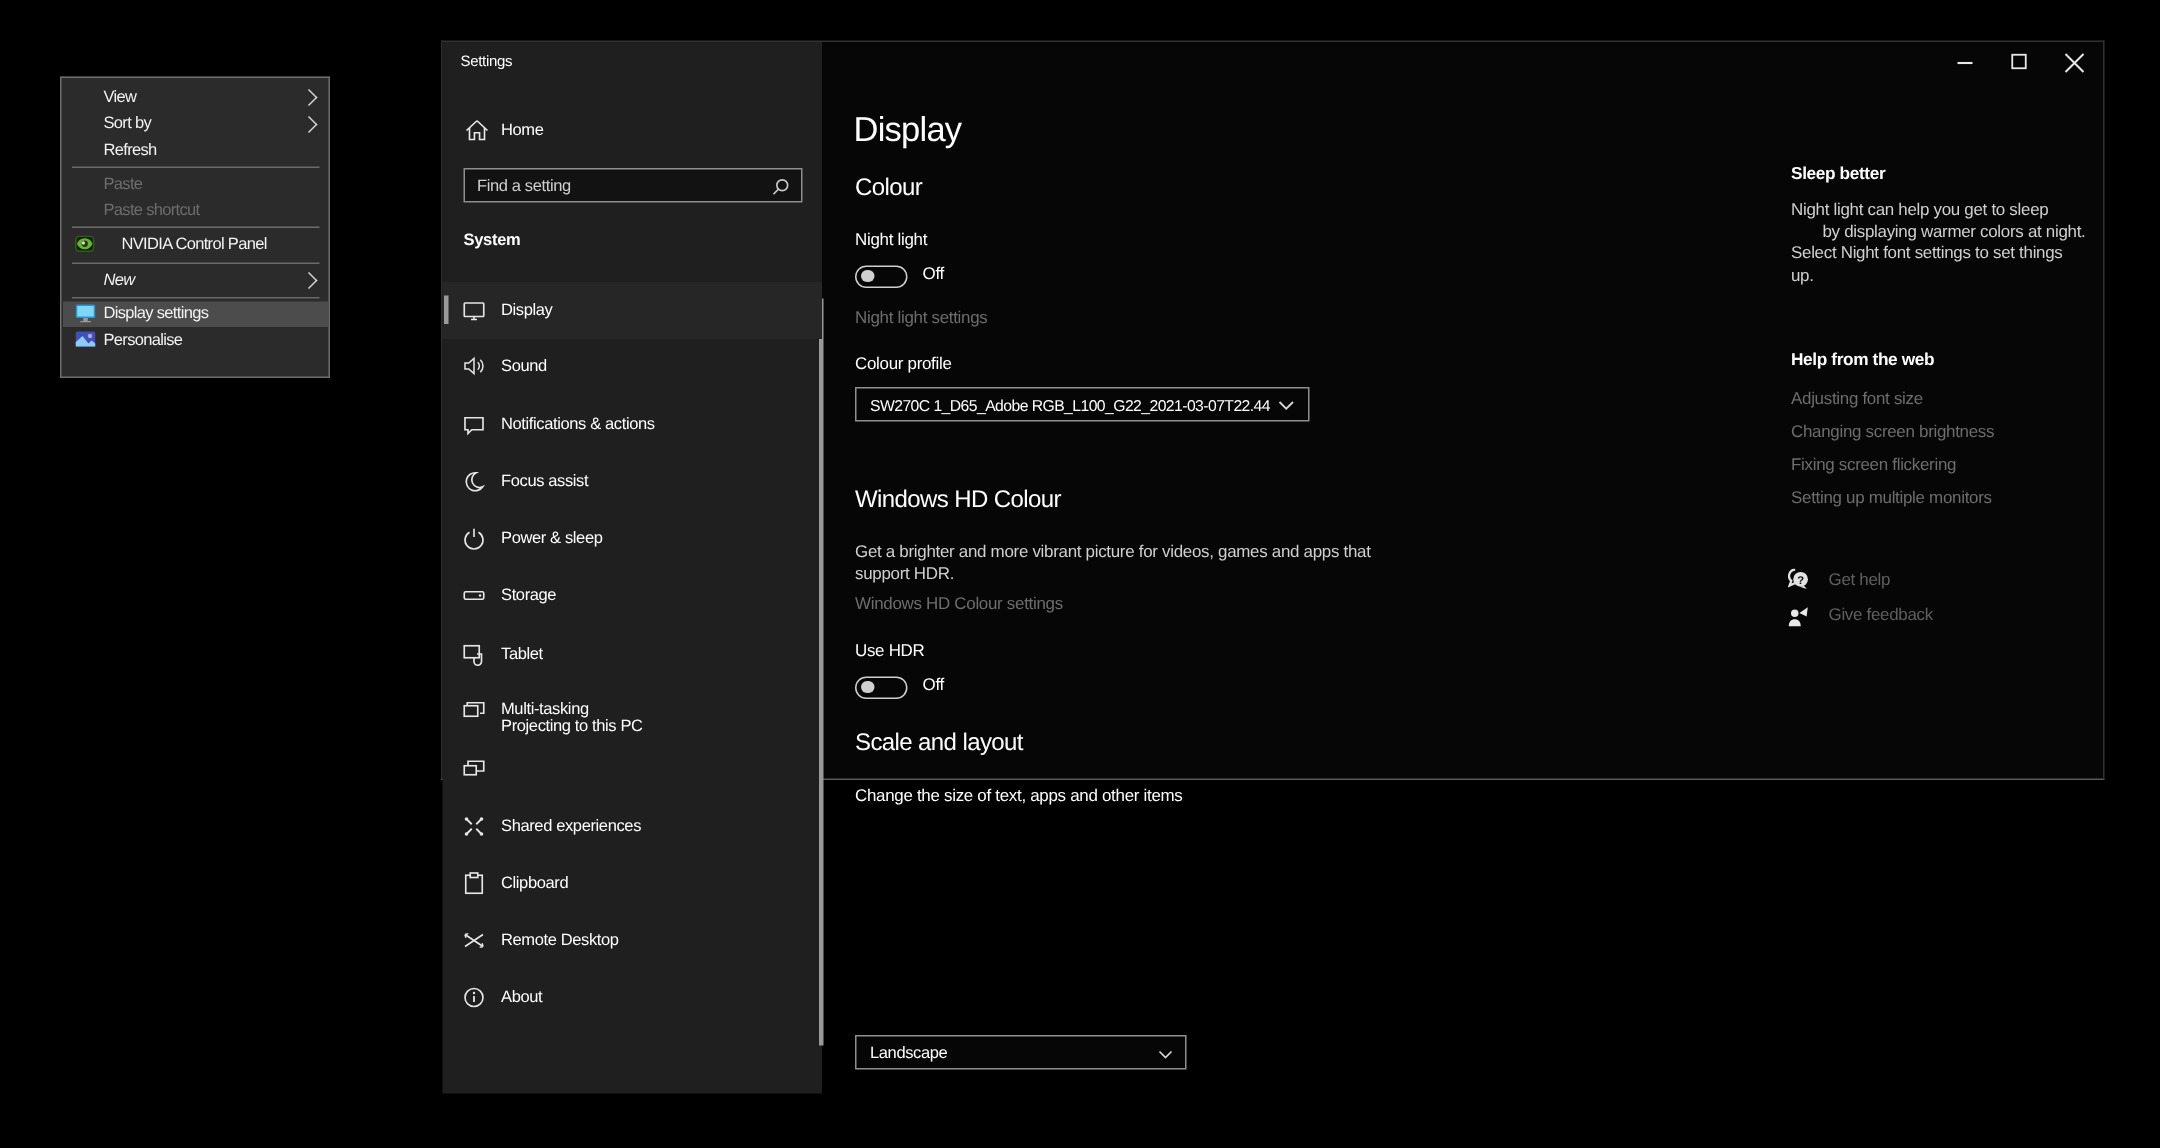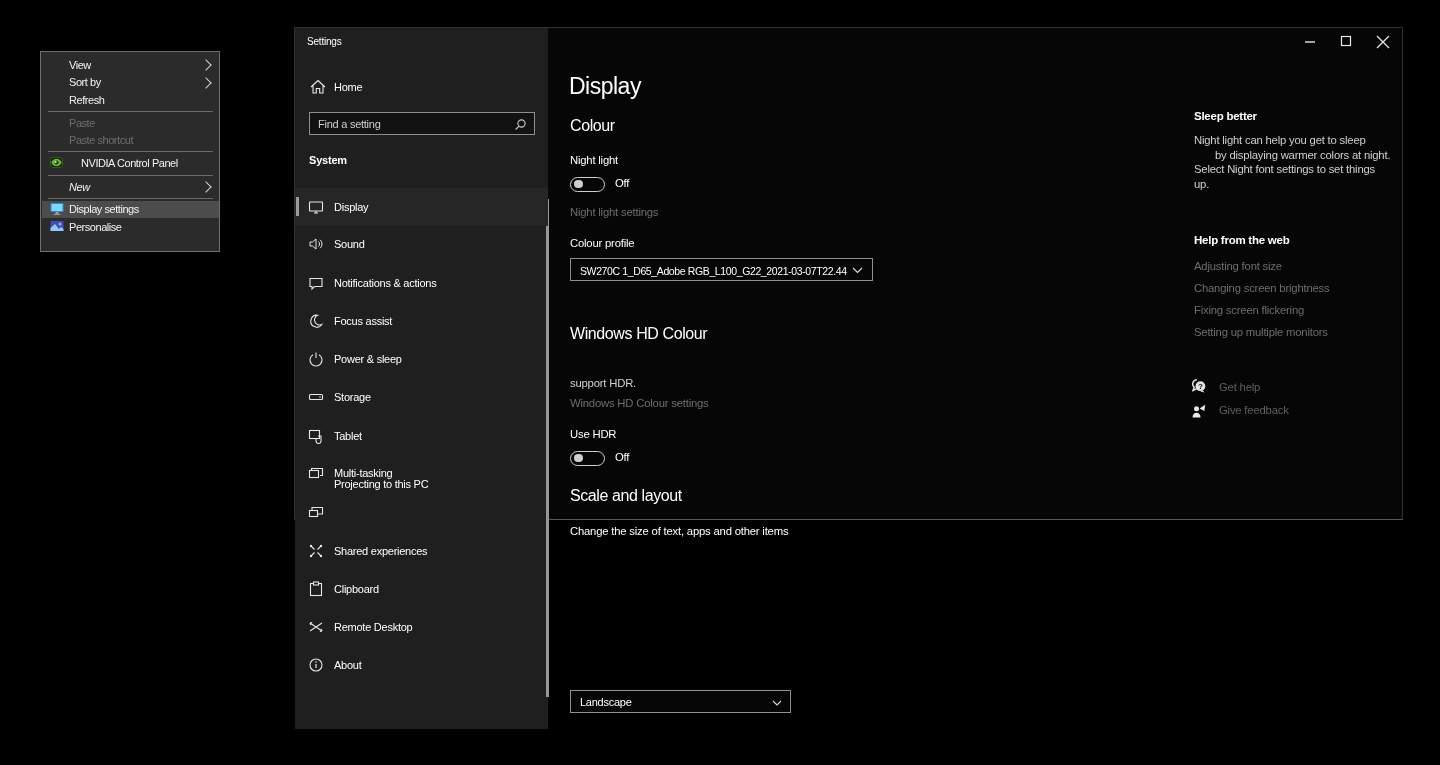--- a/index.html
+++ b/index.html
@@ -161,20 +161,21 @@
   <div class="lbl" style="left:275px; top:208px;">Colour profile</div>
 
   <div class="combo" style="left:275px; top:230px; width:303px; height:23px;">
     <div class="txt" style="left:9px; top:5.5px; color:#fff; font-size:10.5px; letter-spacing:-0.38px;">SW270C 1_D65_Adobe RGB_L100_G22_2021-03-07T22.44</div>
     <svg class="abs" style="right:9px; top:8px;" width="11" height="7" viewBox="0 0 11 7">
         <path d="M1 1 L5.5 5.5 L10 1" fill="none" stroke="#d8d8d8" stroke-width="1.2"></path>
       </svg>
   </div>
 
   <div class="h2" style="left:275px; top:296px;">Windows HD Colour</div>
+  <div class="lbl" style="left:275px; top:333px; color:#d0d0d0;">Get a brighter and more vibrant picture for videos, games and apps that</div>
   <div class="lbl" style="left:275px; top:347.5px; color:#d0d0d0;">support HDR.</div>
   <div class="lbl gray" style="left:275px; top:368px;">Windows HD Colour settings</div>
   <div class="lbl" style="left:275px; top:399px;">Use HDR</div>
   <div class="toggle" style="left:275px; top:422.5px;">
       <div class="knob"></div>
     </div>
   <div class="lbl" style="left:320px; top:422px;">Off</div>
 
   <div class="h2" style="left:275px; top:458px;">Scale and layout</div>
   <div class="lbl" style="left:275px; top:495.5px;">Change the size of text, apps and other items</div>

